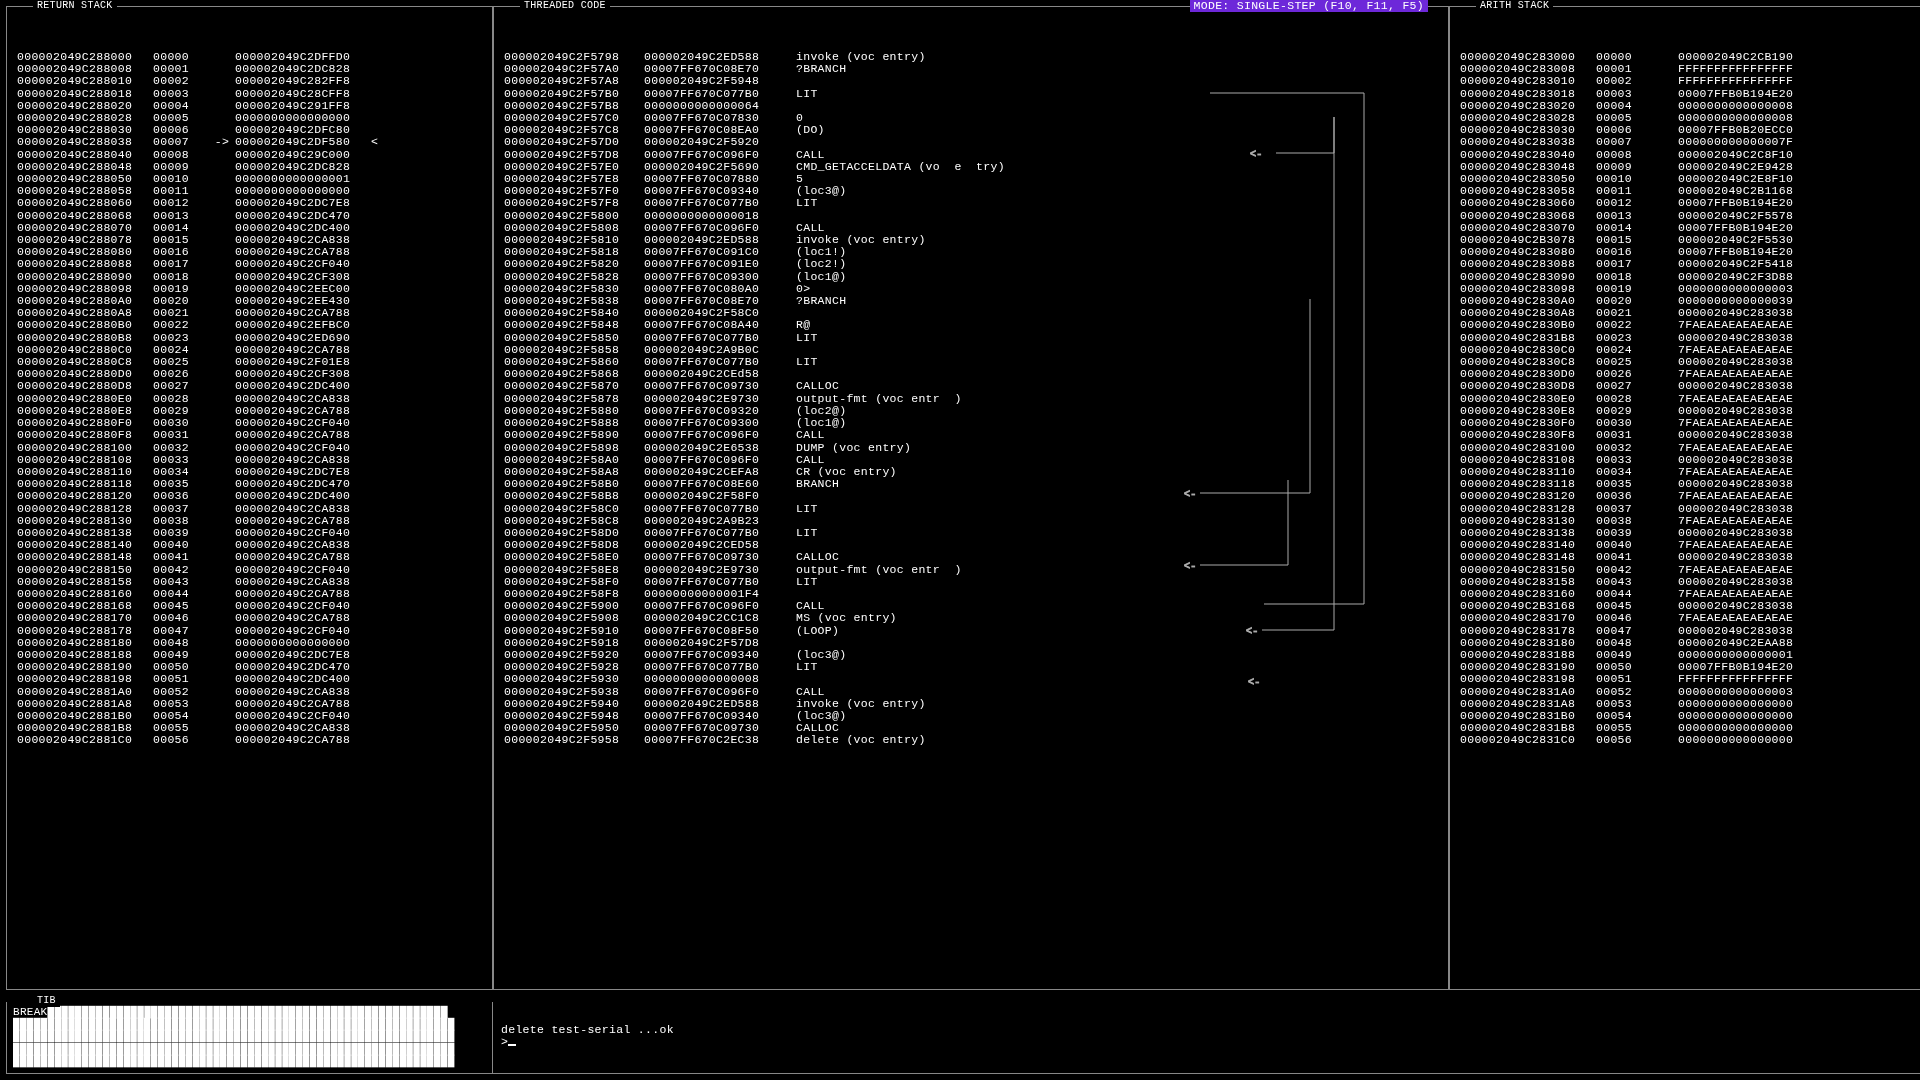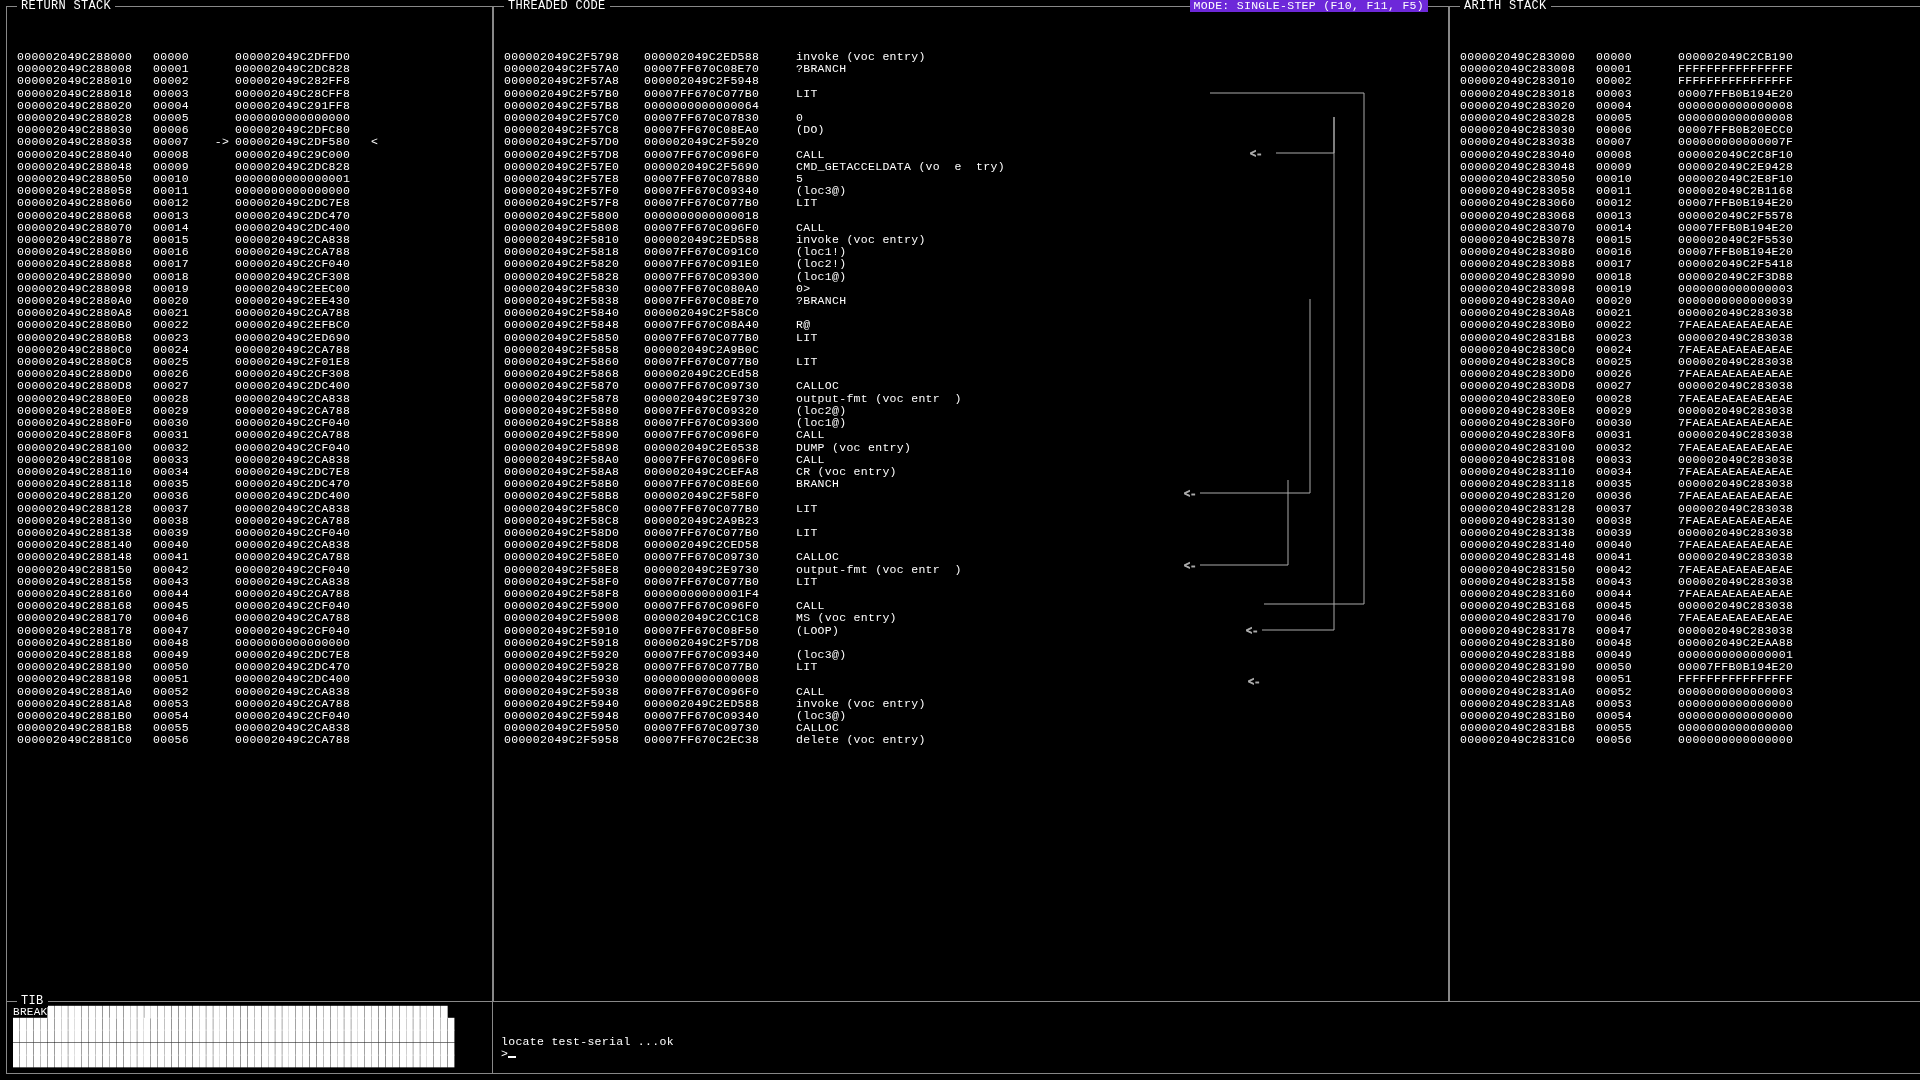--- a/index.html
+++ b/index.html
@@ -21,35 +21,35 @@
   height: 100%;
   padding: 6px;
 }
 .panel {
   border: 1px solid #888;
   position: relative;
 }
 .panel-header {
   position: absolute;
   top: -7px;
-  left: 10px;
+  left: 26px;
   background: #000;
   padding: 0 4px;
-  font-size: 12px;
+  font-size: 10px;
 }
 .panel-content {
   padding: 8px 10px 6px 10px;
   white-space: pre;
   overflow: hidden;
   margin-top: 36px;
 }
 .return-stack { grid-column: 1; grid-row: 1 / 3; }
 .threaded-code { grid-column: 2; grid-row: 1 / 3; }
 .arith-stack { grid-column: 3; grid-row: 1 / 3; }
-.tib { grid-column: 1; grid-row: 3; margin-top: 0; border-top: none; }
+.tib { grid-column: 1; grid-row: 3; margin-top: 12px; border-top: none; }
 .console-area { grid-column: 2 / 4; grid-row: 3; border-top: none; border-left: none; padding: 4px 8px; }
 .mode-label {
   position: absolute;
   top: -7px;
   right: 20px;
   background: #6d28d9;
   padding: 0 4px;
 }
 .row { display: flex; }
 .col-addr { width: 136px; }
@@ -117,17 +117,17 @@
     <div class="panel-header">TIB</div>
     <div class="tib-content"><span>BREAK</span><span id="tib-blocks">██████████████████████████████████████████████████████████
 ████████████████████████████████████████████████████████████████
 ████████████████████████████████████████████████████████████████
 ████████████████████████████████████████████████████████████████
 ████████████████████████████████████████████████████████████████
 </span></div>
   </div>
 
   <div class="panel console-area">
-    <div class="console"><span>locate test-serial ...ok</span>
+    <div class="console"><span>delete test-serial ...ok</span>
 <span>&gt;</span><span class="cursor"></span></div>
   </div>
 
 </div>
 
 </body></html>

